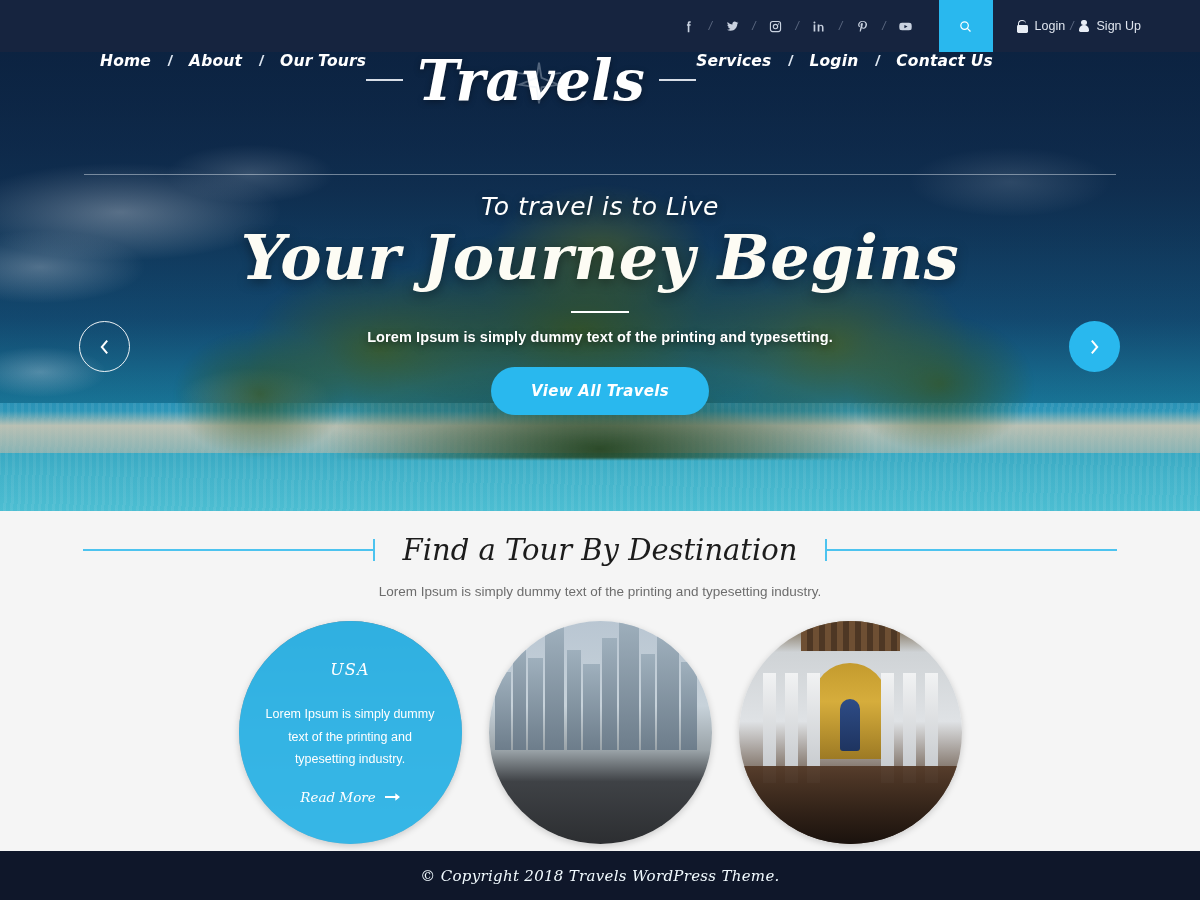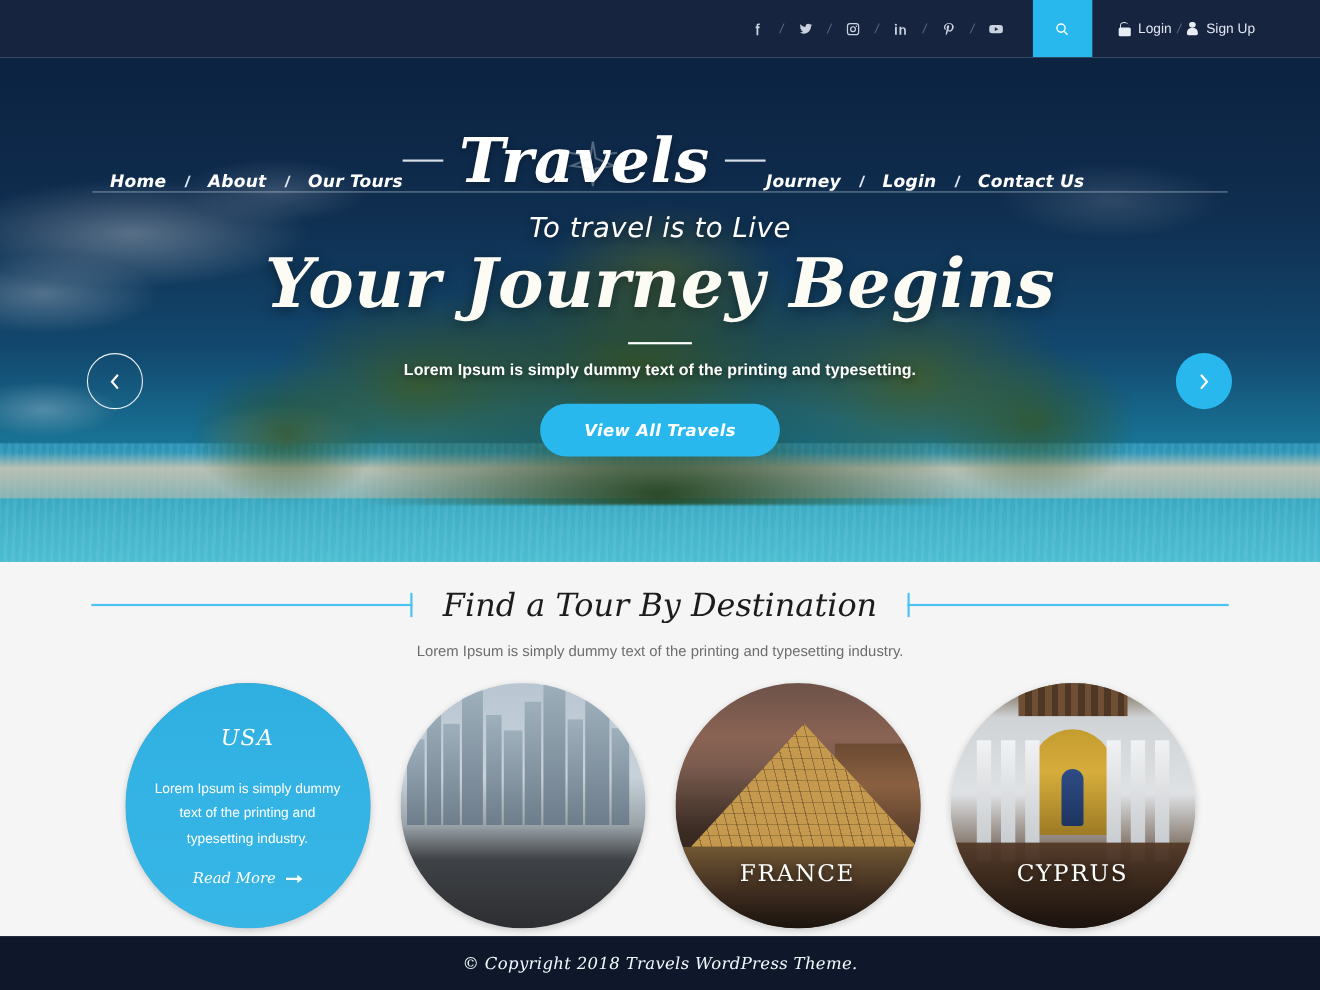--- a/index.html
+++ b/index.html
@@ -126,21 +126,21 @@
     filter: blur(1px);
   }
   .hero-overlay {
     position: absolute; inset: 0;
     background: linear-gradient(180deg, rgba(11,33,62,.78) 0%, rgba(11,33,62,.55) 22%, rgba(9,34,60,.30) 45%, rgba(9,40,62,.12) 70%, rgba(9,40,62,.04) 100%);
   }
 
   
   .nav {
     position: absolute; top: 0; left: 0; width: 990px; height: 122px;
-    display: flex; align-items: flex-end;
+    display: flex; align-items: flex-start;
   }
   .nav-left, .nav-right {
     display: flex; align-items: center; flex: 1 1 0;
   }
   .nav-left { margin-left: 100px; }
   .nav-right { justify-content: flex-end; margin-right: 100px; }
   .nav-link {
     color: #ffffff; font-size: 15.5px; font-weight: bold; font-style: italic;
     letter-spacing: .2px; cursor: pointer; white-space: nowrap;
     font-family: "DejaVu Sans", sans-serif;
@@ -252,21 +252,21 @@
   .card-usa .card-img {
     background:
       linear-gradient(180deg, #5e6f7d 0%, #7e8c96 40%, #9aa7ae 100%);
   }
   .usa-overlay {
     position: absolute; inset: 0; background: rgba(41,184,238,.88);
     display: flex; flex-direction: column; align-items: center;
     justify-content: center; padding: 28px 26px; text-align: center;
   }
   .usa-title {
-    color: #ffffff; font-size: 20px; font-family: "DejaVu Serif", serif;
+    color: #ffffff; font-size: 16px; font-family: "DejaVu Serif", serif;
     font-style: italic; letter-spacing: 1.2px; margin-bottom: 24px;
   }
   .usa-desc {
     color: #ffffff; font-size: 12.5px; line-height: 1.8; font-weight: normal;
   }
   .usa-more {
     margin-top: 18px; display: flex; align-items: center; gap: 9px;
     color: #ffffff; font-size: 13.5px; font-family: "DejaVu Serif", serif;
     font-style: italic; cursor: pointer;
   }
@@ -436,21 +436,21 @@
               <line x1="6" y1="20" x2="20" y2="22"></line>
               <line x1="58" y1="20" x2="44" y2="22"></line>
             </svg>
         </span>
         <span class="logo-line"></span>
         <span class="logo-text">Travels</span>
         <span class="logo-line"></span>
       </div>
 
       <div class="nav-right">
-        <span class="nav-link">Journey</span>
+        <span class="nav-link">Services</span>
         <span class="nav-slash">/</span>
         <span class="nav-link">Login</span>
         <span class="nav-slash">/</span>
         <span class="nav-link">Contact Us</span>
       </div>
     </div>
     <div class="nav-divider"></div>
 
     <div class="hero-content">
       <div class="hero-kicker">To travel is to Live</div>
@@ -507,44 +507,34 @@
             <span class="tw" style="left:94px; height:86px; width:17px;"></span>
             <span class="tw" style="left:113px;height:112px;width:15px;"></span>
             <span class="tw" style="left:130px;height:132px;width:20px;"></span>
             <span class="tw" style="left:152px;height:96px; width:14px;"></span>
             <span class="tw" style="left:168px;height:118px;width:22px;"></span>
             <span class="tw" style="left:192px;height:88px; width:16px;"></span>
           </div>
         </div>
       </div>
 
-      <div class="card card-france">
-        <div class="card-img">
-          <div class="louvre-bldg"></div>
-          <div class="louvre-pyramid"></div>
-          <div class="louvre-grid"></div>
-          <div class="louvre-refl"></div>
-        </div>
-        <div class="card-label">FRANCE</div>
-      </div>
 
       <div class="card card-cyprus">
         <div class="card-img">
           <div class="cy-roof"></div>
           <div class="cy-apse"></div>
           <div class="cy-figure"></div>
           <span class="cy-col" style="left:24px;"></span>
           <span class="cy-col" style="left:46px;"></span>
           <span class="cy-col" style="left:68px;"></span>
           <span class="cy-col" style="right:24px;"></span>
           <span class="cy-col" style="right:46px;"></span>
           <span class="cy-col" style="right:68px;"></span>
           <div class="cy-pews"></div>
         </div>
-        <div class="card-label">CYPRUS</div>
       </div>
 
     </div>
   </div>
 
   <div class="footer">
     <span class="footer-text">© Copyright 2018 Travels WordPress Theme.</span>
   </div>
 
 </div>

